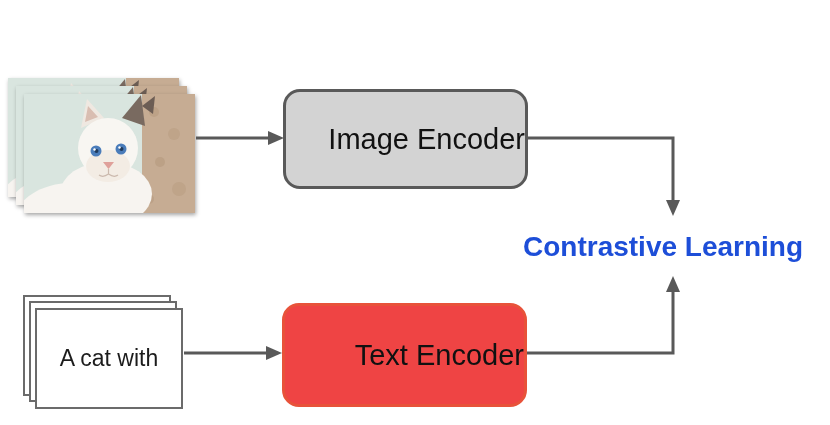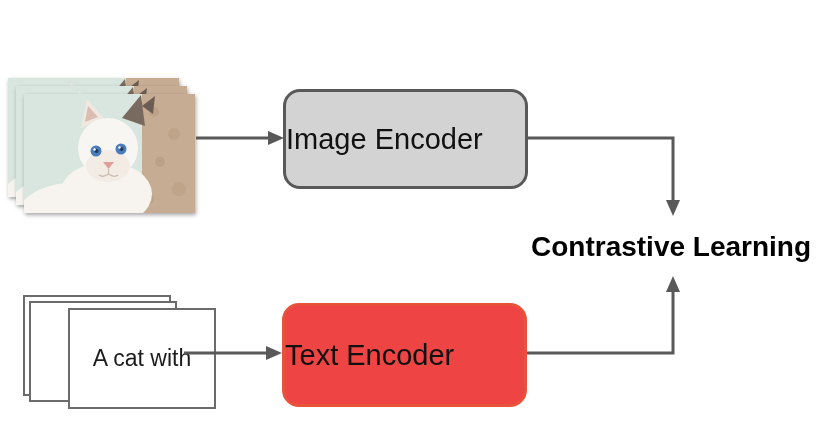--- a/index.html
+++ b/index.html
@@ -11,32 +11,32 @@
   .photo{position:absolute;width:171px;height:119px;box-shadow:1px 2px 4px rgba(0,0,0,0.35);}
   .photo.l3{left:0;top:0;}
   .photo.l2{left:8px;top:8px;}
   .photo.l1{left:16px;top:16px;}
 
   
   .card-stack{position:absolute;left:23px;top:295px;width:161px;height:115px;}
   .card{position:absolute;width:148px;height:101px;background:#ffffff;border:2.5px solid #6b6b6b;box-sizing:border-box;}
   .card.l3{left:0;top:0;}
   .card.l2{left:6px;top:6px;}
-  .card.l1{left:12px;top:13px;display:flex;flex-direction:column;align-items:center;justify-content:center;margin-left:33px;}
+  .card.l1{left:12px;top:13px;display:flex;flex-direction:column;align-items:center;justify-content:center;}
   .card-line{font-size:23px;line-height:31px;color:#1c1c1c;white-space:nowrap;}
 
   
   .encoder{position:absolute;box-sizing:border-box;border-radius:17px;border:3px solid #595959;
-           display:flex;align-items:center;justify-content:flex-start;}
+           display:flex;align-items:center;justify-content:flex-end;}
   .encoder .label{font-size:29px;color:#111111;white-space:nowrap;}
   .image-encoder{left:283px;top:89px;width:245px;height:100px;}
   .text-encoder{left:282px;top:303px;width:245px;height:104px;}
 
   
-  .title{position:absolute;left:523px;top:231px;font-size:28px;font-weight:bold;color:#000000;white-space:nowrap;margin-left:8px;}
+  .title{position:absolute;left:523px;top:231px;font-size:28px;font-weight:bold;color:#1d4ed8;white-space:nowrap;}
 
   
   .arrows{position:absolute;left:0;top:0;width:830px;height:425px;pointer-events:none;}
   .arrow-line{fill:none;stroke:#595959;stroke-width:3;}
   .arrow-head{fill:#595959;stroke:none;}
 </style>
 </head>
 <body>
 
 <div class="canvas">

